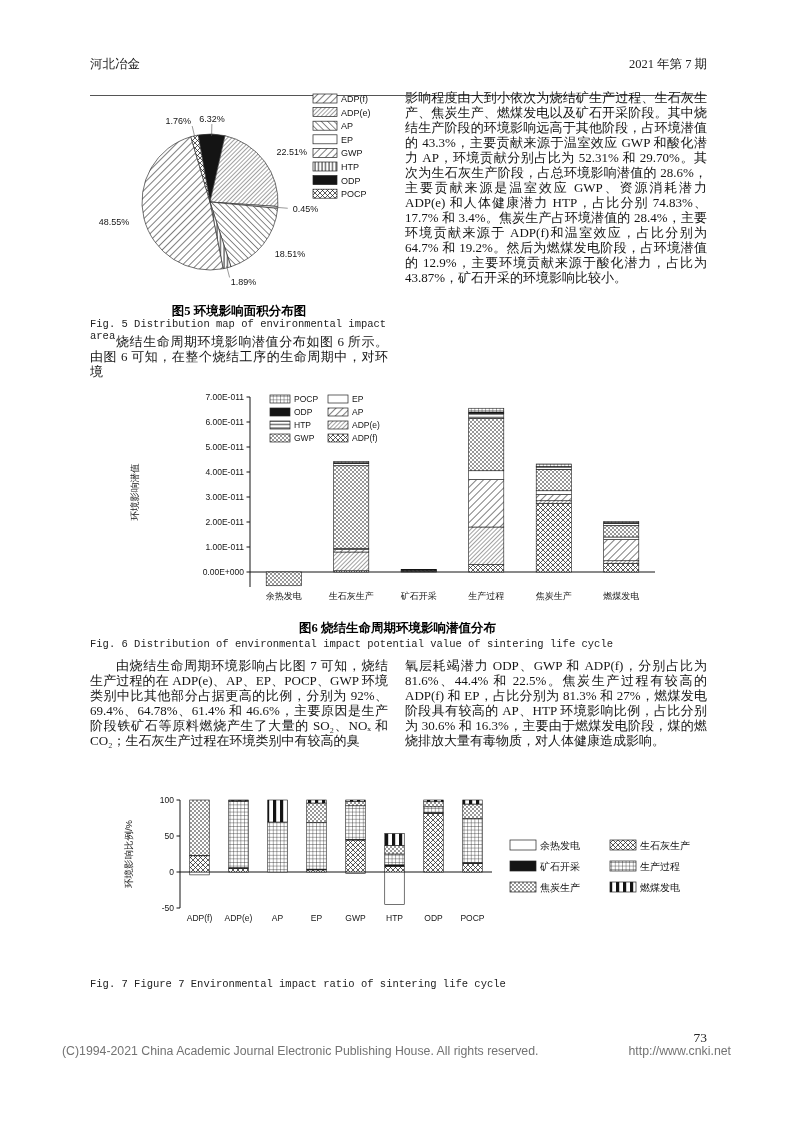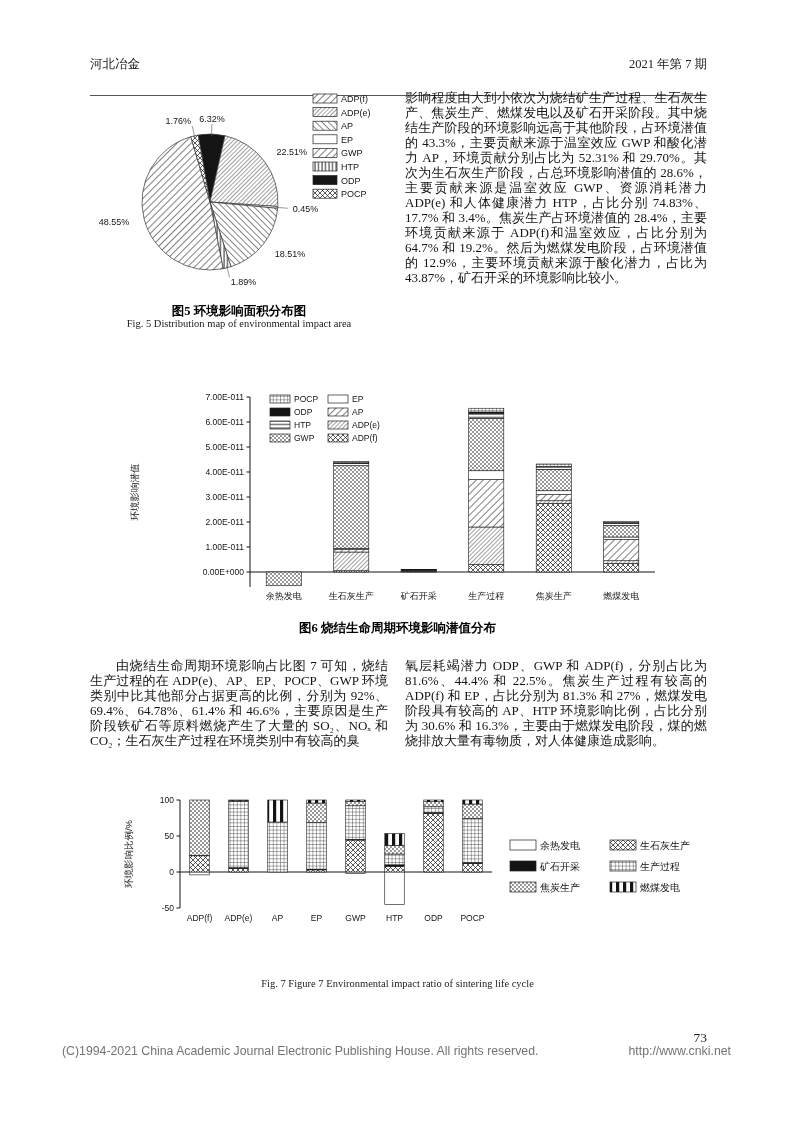--- a/index.html
+++ b/index.html
@@ -4,21 +4,21 @@
 <style>
   html,body{margin:0;padding:0;background:#ffffff;}
   .page{position:relative;width:793px;height:1122px;background:#ffffff;overflow:hidden;
         font-family:"Liberation Serif",serif;color:#1a1a1a;}
   .abs{position:absolute;}
   .header{position:absolute;left:90px;right:86px;top:56px;display:flex;justify-content:space-between;
           font-size:12.5px;color:#222;border-bottom:1px solid #555;padding-bottom:22px;}
   .para{font-size:13px;line-height:15px;text-align:justify;color:#141414;}
   .indent{text-indent:2em;}
   .cap-zh{text-align:center;font-weight:bold;font-size:12.5px;color:#000000;}
-  .cap-en{text-align:center;font-size:10.5px;color:#222;}
+  .cap-en{font-size:10.5px;color:#222;font-family:Liberation Mono, monospace;}
   svg text{font-family:"Liberation Sans","DejaVu Sans",sans-serif;fill:#141414;}
   .pageno{position:absolute;right:86px;top:1030px;font-size:13.5px;color:#222;}
   .copyright{position:absolute;left:62px;right:62px;top:1044px;display:flex;justify-content:space-between;
              color:#737373;font-size:12.3px;font-family:"Liberation Sans",sans-serif;}
 </style>
 </head>
 <body>
 
 <svg width="0" height="0" style="position:absolute" aria-hidden="true">
   <defs>
@@ -104,20 +104,21 @@
       <rect x="223" y="74" width="24" height="9" fill="url(#pat-vlines)" stroke="#222" stroke-width="0.7"></rect>
       <text x="251" y="82" font-size="9" text-anchor="start">HTP</text>
       <rect x="223" y="87.6" width="24" height="9" fill="#141414" stroke="#222" stroke-width="0.7"></rect>
       <text x="251" y="95.6" font-size="9" text-anchor="start">ODP</text>
       <rect x="223" y="101.2" width="24" height="9" fill="url(#pat-cross)" stroke="#222" stroke-width="0.7"></rect>
       <text x="251" y="109.2" font-size="9" text-anchor="start">POCP</text>
     </svg>
   <div class="cap-zh abs" style="left:90px;top:303px;width:298px">图5  环境影响面积分布图</div>
   <div class="cap-en abs" style="left:90px;top:318px;width:298px">Fig. 5  Distribution map of environmental impact area</div>
 
+  <div class="para indent abs" style="left:90px;top:334px;width:298px">烧结生命周期环境影响潜值分布如图 6 所示。由图 6 可知，在整个烧结工序的生命周期中，对环境</div>
 
   <div class="para abs" style="left:405px;top:90px;width:302px">影响程度由大到小依次为烧结矿生产过程、生石灰生产、焦炭生产、燃煤发电以及矿石开采阶段。其中烧结生产阶段的环境影响远高于其他阶段，占环境潜值的 43.3%，主要贡献来源于温室效应 GWP 和酸化潜力 AP，环境贡献分别占比为 52.31% 和 29.70%。其次为生石灰生产阶段，占总环境影响潜值的 28.6%，主要贡献来源是温室效应 GWP、资源消耗潜力 ADP(e) 和人体健康潜力 HTP，占比分别 74.83%、17.7% 和 3.4%。焦炭生产占环境潜值的 28.4%，主要环境贡献来源于 ADP(f)和温室效应，占比分别为 64.7% 和 19.2%。然后为燃煤发电阶段，占环境潜值的 12.9%，主要环境贡献来源于酸化潜力，占比为 43.87%，矿石开采的环境影响比较小。</div>
 
   <svg id="fig6-svg" class="abs" style="left:118px;top:385px" width="566" height="230">
       <line x1="132" y1="12" x2="132" y2="202" stroke="#141414" stroke-width="1"></line>
       <line x1="128.5" y1="187" x2="132" y2="187" stroke="#141414" stroke-width="1"></line>
       <text x="126" y="190" font-size="8.5" text-anchor="end">0.00E+000</text>
       <line x1="128.5" y1="162" x2="132" y2="162" stroke="#141414" stroke-width="1"></line>
       <text x="126" y="165" font-size="8.5" text-anchor="end">1.00E-011</text>
       <line x1="128.5" y1="137" x2="132" y2="137" stroke="#141414" stroke-width="1"></line>
@@ -191,20 +192,21 @@
       <rect x="210" y="10" width="20" height="8" fill="url(#pat-plain)" stroke="#222" stroke-width="0.7"></rect>
       <text x="234" y="17" font-size="8.5" text-anchor="start">EP</text>
       <rect x="210" y="23" width="20" height="8" fill="url(#pat-diag)" stroke="#222" stroke-width="0.7"></rect>
       <text x="234" y="30" font-size="8.5" text-anchor="start">AP</text>
       <rect x="210" y="36" width="20" height="8" fill="url(#pat-diagdense)" stroke="#222" stroke-width="0.7"></rect>
       <text x="234" y="43" font-size="8.5" text-anchor="start">ADP(e)</text>
       <rect x="210" y="49" width="20" height="8" fill="url(#pat-cross)" stroke="#222" stroke-width="0.7"></rect>
       <text x="234" y="56" font-size="8.5" text-anchor="start">ADP(f)</text>
     </svg>
   <div class="cap-zh abs" style="left:90px;top:620px;width:615px">图6  烧结生命周期环境影响潜值分布</div>
+  <div class="cap-en abs" style="left:90px;top:638px;width:615px">Fig. 6  Distribution of environmental impact potential value of sintering life cycle</div>
 
   <div class="para indent abs" style="left:90px;top:658px;width:298px">由烧结生命周期环境影响占比图 7 可知，烧结生产过程的在 ADP(e)、AP、EP、POCP、GWP 环境类别中比其他部分占据更高的比例，分别为 92%、69.4%、64.78%、61.4% 和 46.6%，主要原因是生产阶段铁矿石等原料燃烧产生了大量的 SO₂、NOₓ 和 CO₂；生石灰生产过程在环境类别中有较高的臭</div>
   <div class="para abs" style="left:405px;top:658px;width:302px">氧层耗竭潜力 ODP、GWP 和 ADP(f)，分别占比为 81.6%、44.4% 和 22.5%。焦炭生产过程有较高的 ADP(f) 和 EP，占比分别为 81.3% 和 27%，燃煤发电阶段具有较高的 AP、HTP 环境影响比例，占比分别为 30.6% 和 16.3%，主要由于燃煤发电阶段，煤的燃烧排放大量有毒物质，对人体健康造成影响。</div>
 
   <svg id="fig7-svg" class="abs" style="left:118px;top:790px" width="600" height="160">
       <line x1="62" y1="10" x2="62" y2="118" stroke="#141414" stroke-width="1"></line>
       <line x1="58.5" y1="118" x2="62" y2="118" stroke="#141414" stroke-width="1"></line>
       <text x="56" y="121" font-size="8.5" text-anchor="end">-50</text>
       <line x1="58.5" y1="82" x2="62" y2="82" stroke="#141414" stroke-width="1"></line>
       <text x="56" y="85" font-size="8.5" text-anchor="end">0</text>

